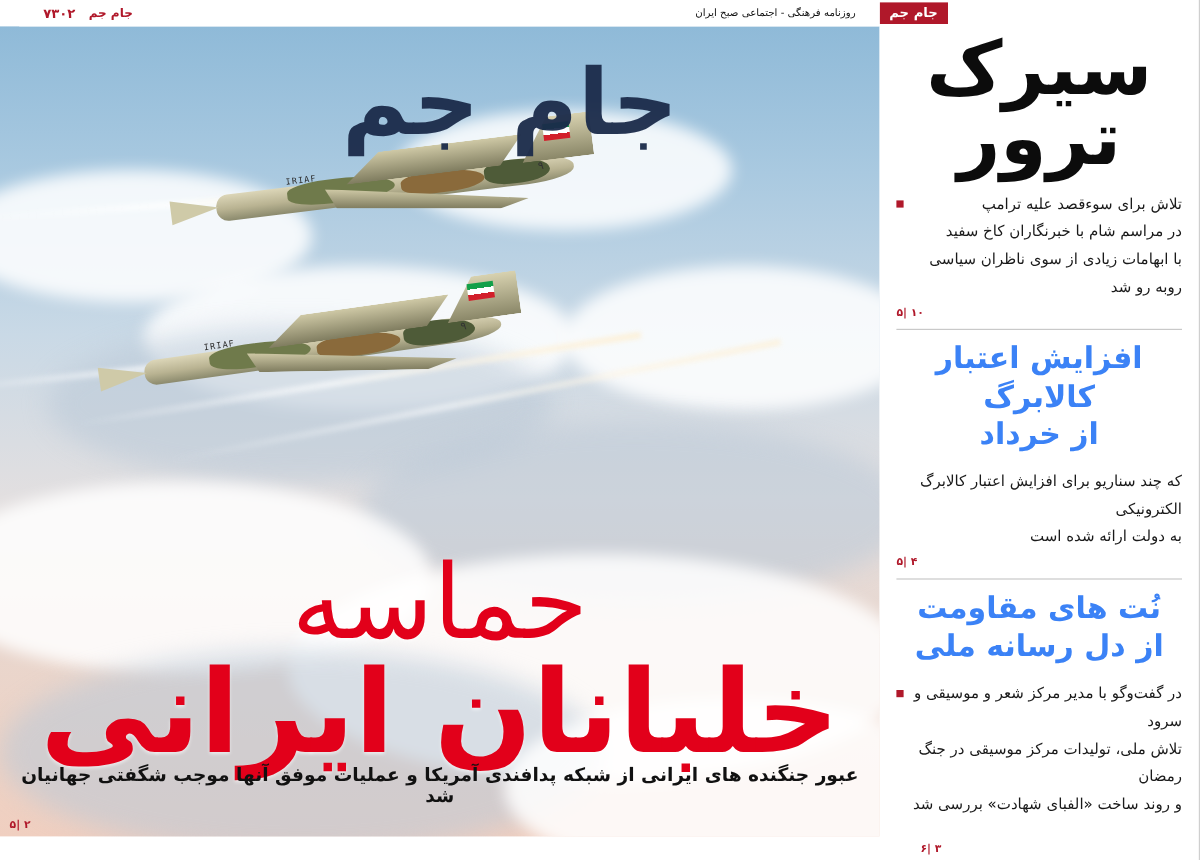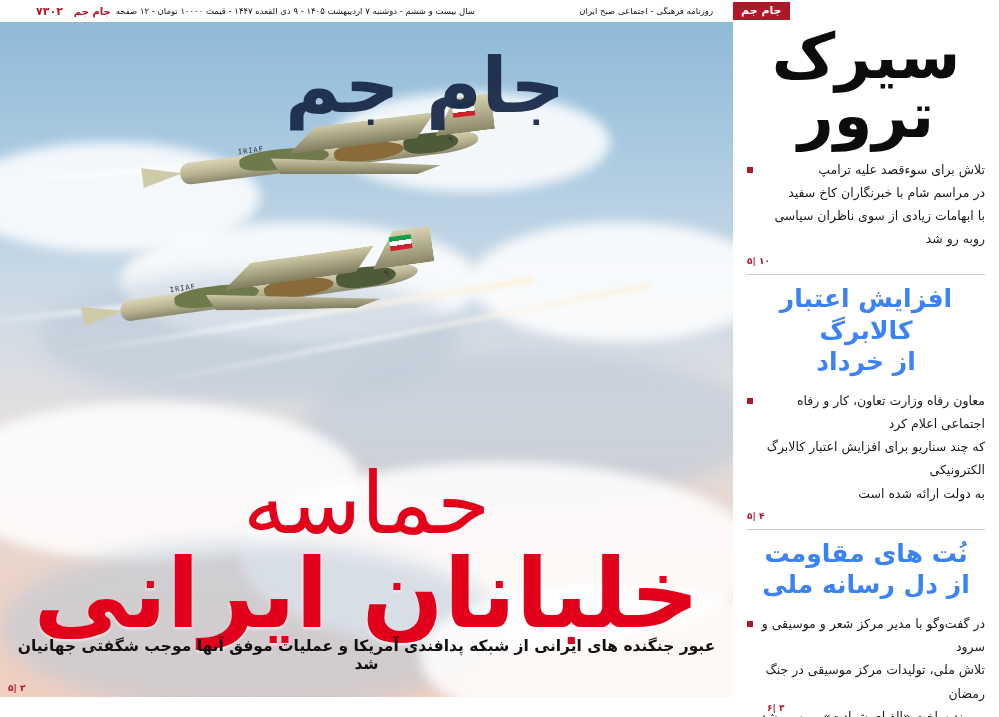--- a/index.html
+++ b/index.html
@@ -327,24 +327,20 @@
     <div class="pageref">۱۰ |۵</div>
     <div class="rule"></div>
 
     <div class="side-h">
       <span class="hl">افزایش اعتبار کالابرگ</span>
       <span class="hl">از خرداد</span>
     </div>
 
     <div class="bullets">
       <div class="bullet-line">
-        <div class="bullet-text">معاون رفاه وزارت تعاون، کار و رفاه اجتماعی اعلام کرد</div>
-        <div class="bullet-sq"></div>
-      </div>
-      <div class="bullet-line">
         <div class="bullet-text">که چند سناریو برای افزایش اعتبار کالابرگ الکترونیکی</div>
       </div>
       <div class="bullet-line">
         <div class="bullet-text">به دولت ارائه شده است</div>
       </div>
     </div>
     <div class="pageref">۴ |۵</div>
     <div class="rule"></div>
 
     <div class="side-h">
@@ -366,21 +362,20 @@
     </div>
 
     <div class="side-foot-ref">۳ |۶</div>
   </div>
 
   <div class="front">
 
     <div class="masthead">
       <span class="mh-issue">۷۳۰۲</span>
       <span class="mh-center">جام جم</span>
-      <span class="mh-item">سال بیست و ششم - دوشنبه ۷ اردیبهشت ۱۴۰۵ - ۹ ذی القعده ۱۴۴۷ - قیمت ۱۰۰۰۰ تومان - ۱۲ صفحه</span>
       <span class="mh-spacer"></span>
       <span class="mh-item">روزنامه فرهنگی - اجتماعی صبح ایران</span>
     </div>
 
     <div class="photo">
 
       <div class="cloud" style="left:-40px; top:120px; width:300px; height:110px;"></div>
       <div class="cloud" style="left:120px; top:200px; width:360px; height:120px;"></div>
       <div class="cloudshade" style="left:40px; top:250px; width:420px; height:130px;"></div>
       <div class="cloud" style="left:330px; top:70px; width:280px; height:100px;"></div>

